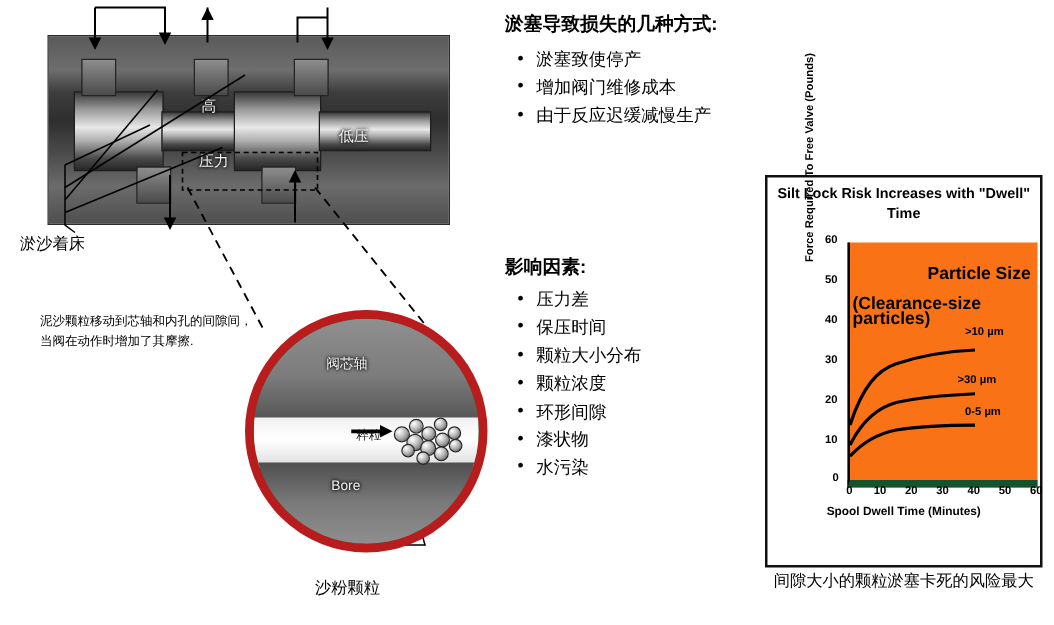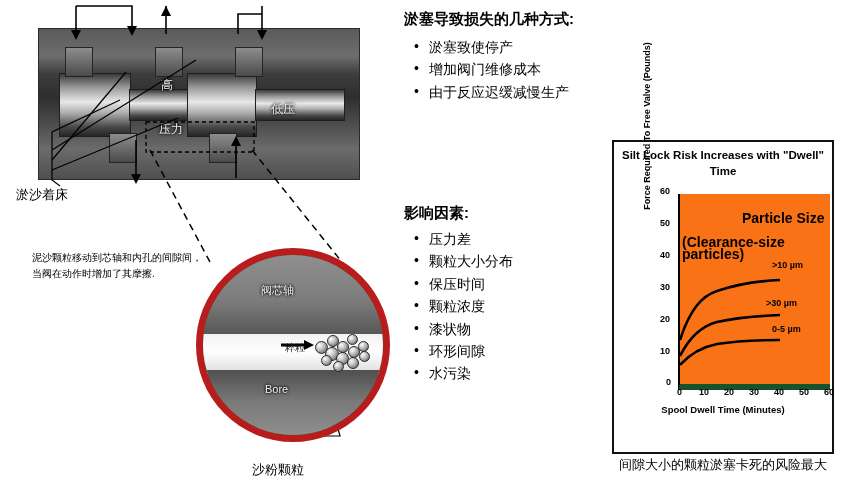--- a/index.html
+++ b/index.html
@@ -260,25 +260,25 @@
 <div class="abs" id="losses-heading">淤塞导致损失的几种方式:</div>
 <ul class="abs bullet-list" id="losses-list">
   <li>淤塞致使停产</li>
   <li>增加阀门维修成本</li>
   <li>由于反应迟缓减慢生产</li>
 </ul>
 
 <div class="abs" id="factors-heading">影响因素:</div>
 <ul class="abs bullet-list" id="factors-list">
   <li>压力差</li>
+  <li>保压时间</li>
   <li>颗粒大小分布</li>
-  <li>保压时间</li>
   <li>颗粒浓度</li>
+  <li>环形间隙</li>
   <li>漆状物</li>
-  <li>环形间隙</li>
   <li>水污染</li>
 </ul>
 
 <div class="abs" id="chart-panel">
   <div id="chart-title">Silt Lock Risk Increases with "Dwell" Time</div>
 
   <div id="plot-area">
     <div id="y-axis-title">Force Required To Free Valve (Pounds)</div>
 
     <div class="y-tick" style="left:-20px; top:-8px;">60</div>

